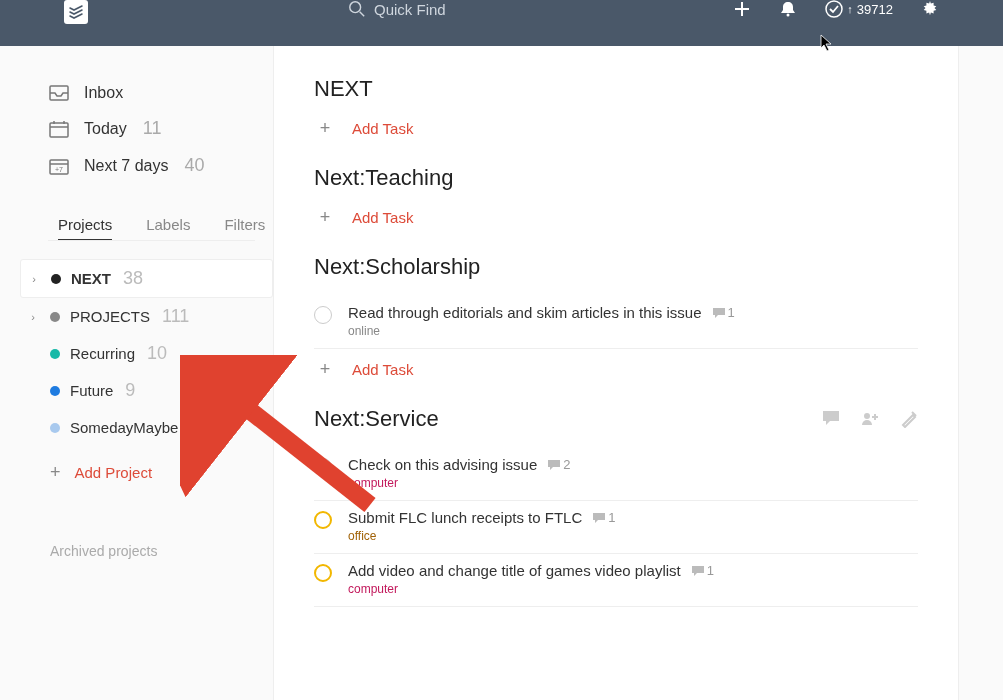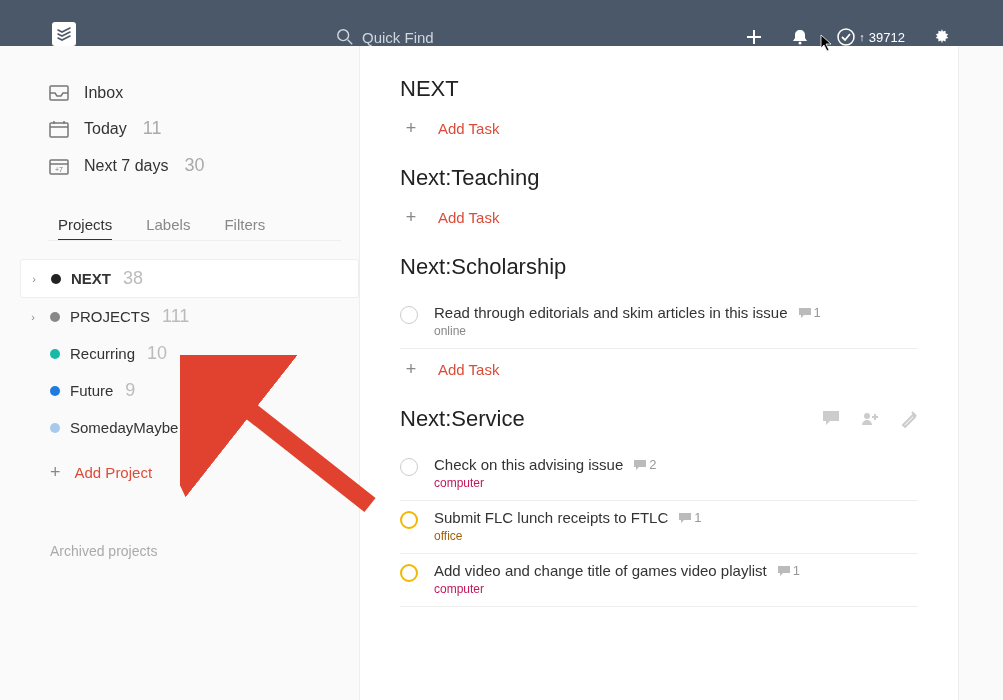--- a/index.html
+++ b/index.html
@@ -10,22 +10,22 @@
     background: #fafafa;
     width: 1003px;
     height: 700px;
     overflow: hidden;
     position: relative;
   }
   .topbar {
     height: 46px;
     background: #4a5869;
     display: flex;
-    align-items: flex-end;
-    padding: 0 12px;
+    align-items: flex-start;
+    padding: 0 24px;
   }
   .logo-box {
     width: 24px;
     height: 24px;
     background: #fff;
     border-radius: 3px;
     margin-left: 40px;
     display: flex;
     align-items: center;
     justify-content: center;
@@ -56,21 +56,21 @@
   }
   .karma-group { display: flex; align-items: center; gap: 4px; font-size: 13px; }
   .icon-btn { cursor: pointer; display: inline-flex; align-items: center; }
   svg { display: block; }
 
   .app {
     display: flex;
     height: calc(700px - 46px);
   }
   .sidebar {
-    width: 360px;
+    width: 274px;
     background: #fafafa;
     border-right: 1px solid #eee;
     padding-top: 30px;
   }
   .main {
     flex: 1;
     background: #fff;
     padding: 30px 40px 0 40px;
     overflow: hidden;
     border-right: 1px solid #eee;
@@ -289,21 +289,21 @@
     </div>
     <div class="nav-item">
       <span class="nav-icon">
         <svg width="20" height="18" viewBox="0 0 20 18">
             <rect x="1" y="3" width="18" height="14" rx="1" stroke="#777" stroke-width="1.5" fill="none"></rect>
             <line x1="1" y1="7" x2="19" y2="7" stroke="#777" stroke-width="1.5"></line>
             <text x="10" y="15" font-size="7" text-anchor="middle" fill="#777">+7</text>
           </svg>
       </span>
       <span>Next 7 days</span>
-      <span class="count">30</span>
+      <span class="count">40</span>
     </div>
 
     <div class="tabs">
       <div class="tab active">Projects</div>
       <div class="tab">Labels</div>
       <div class="tab">Filters</div>
     </div>
     <div class="tabs-underline"></div>
 
     <div class="project-list" id="project-list">

